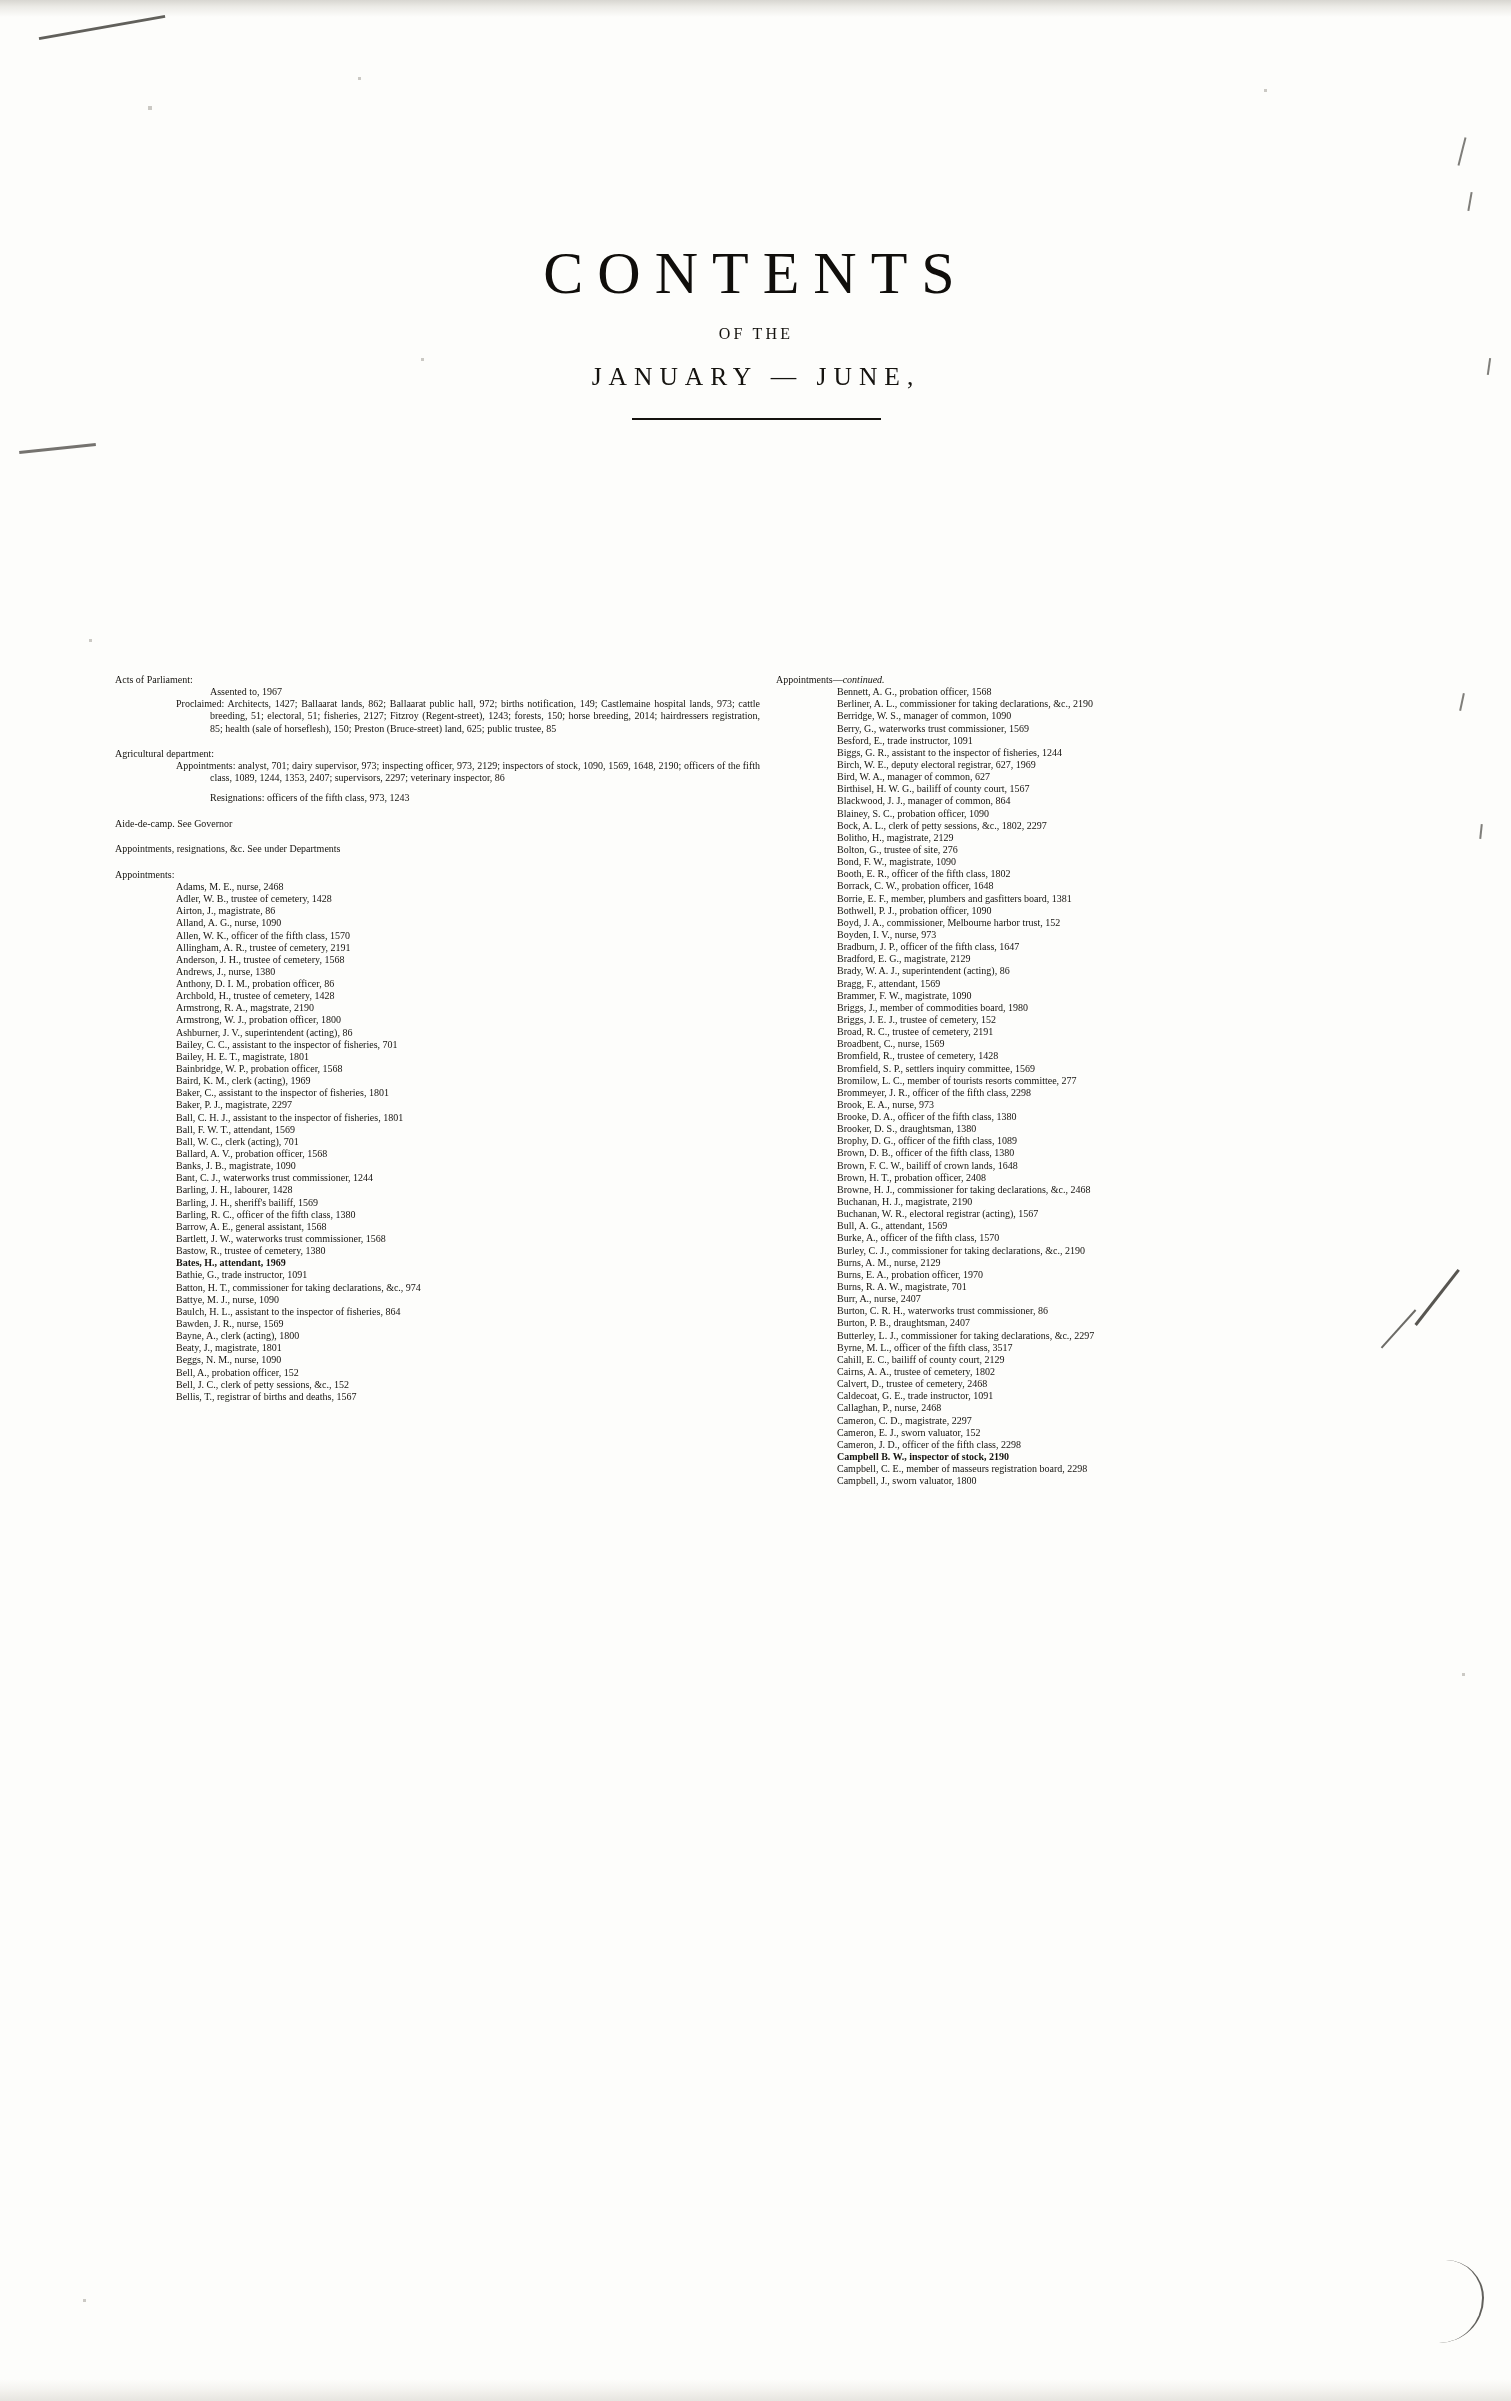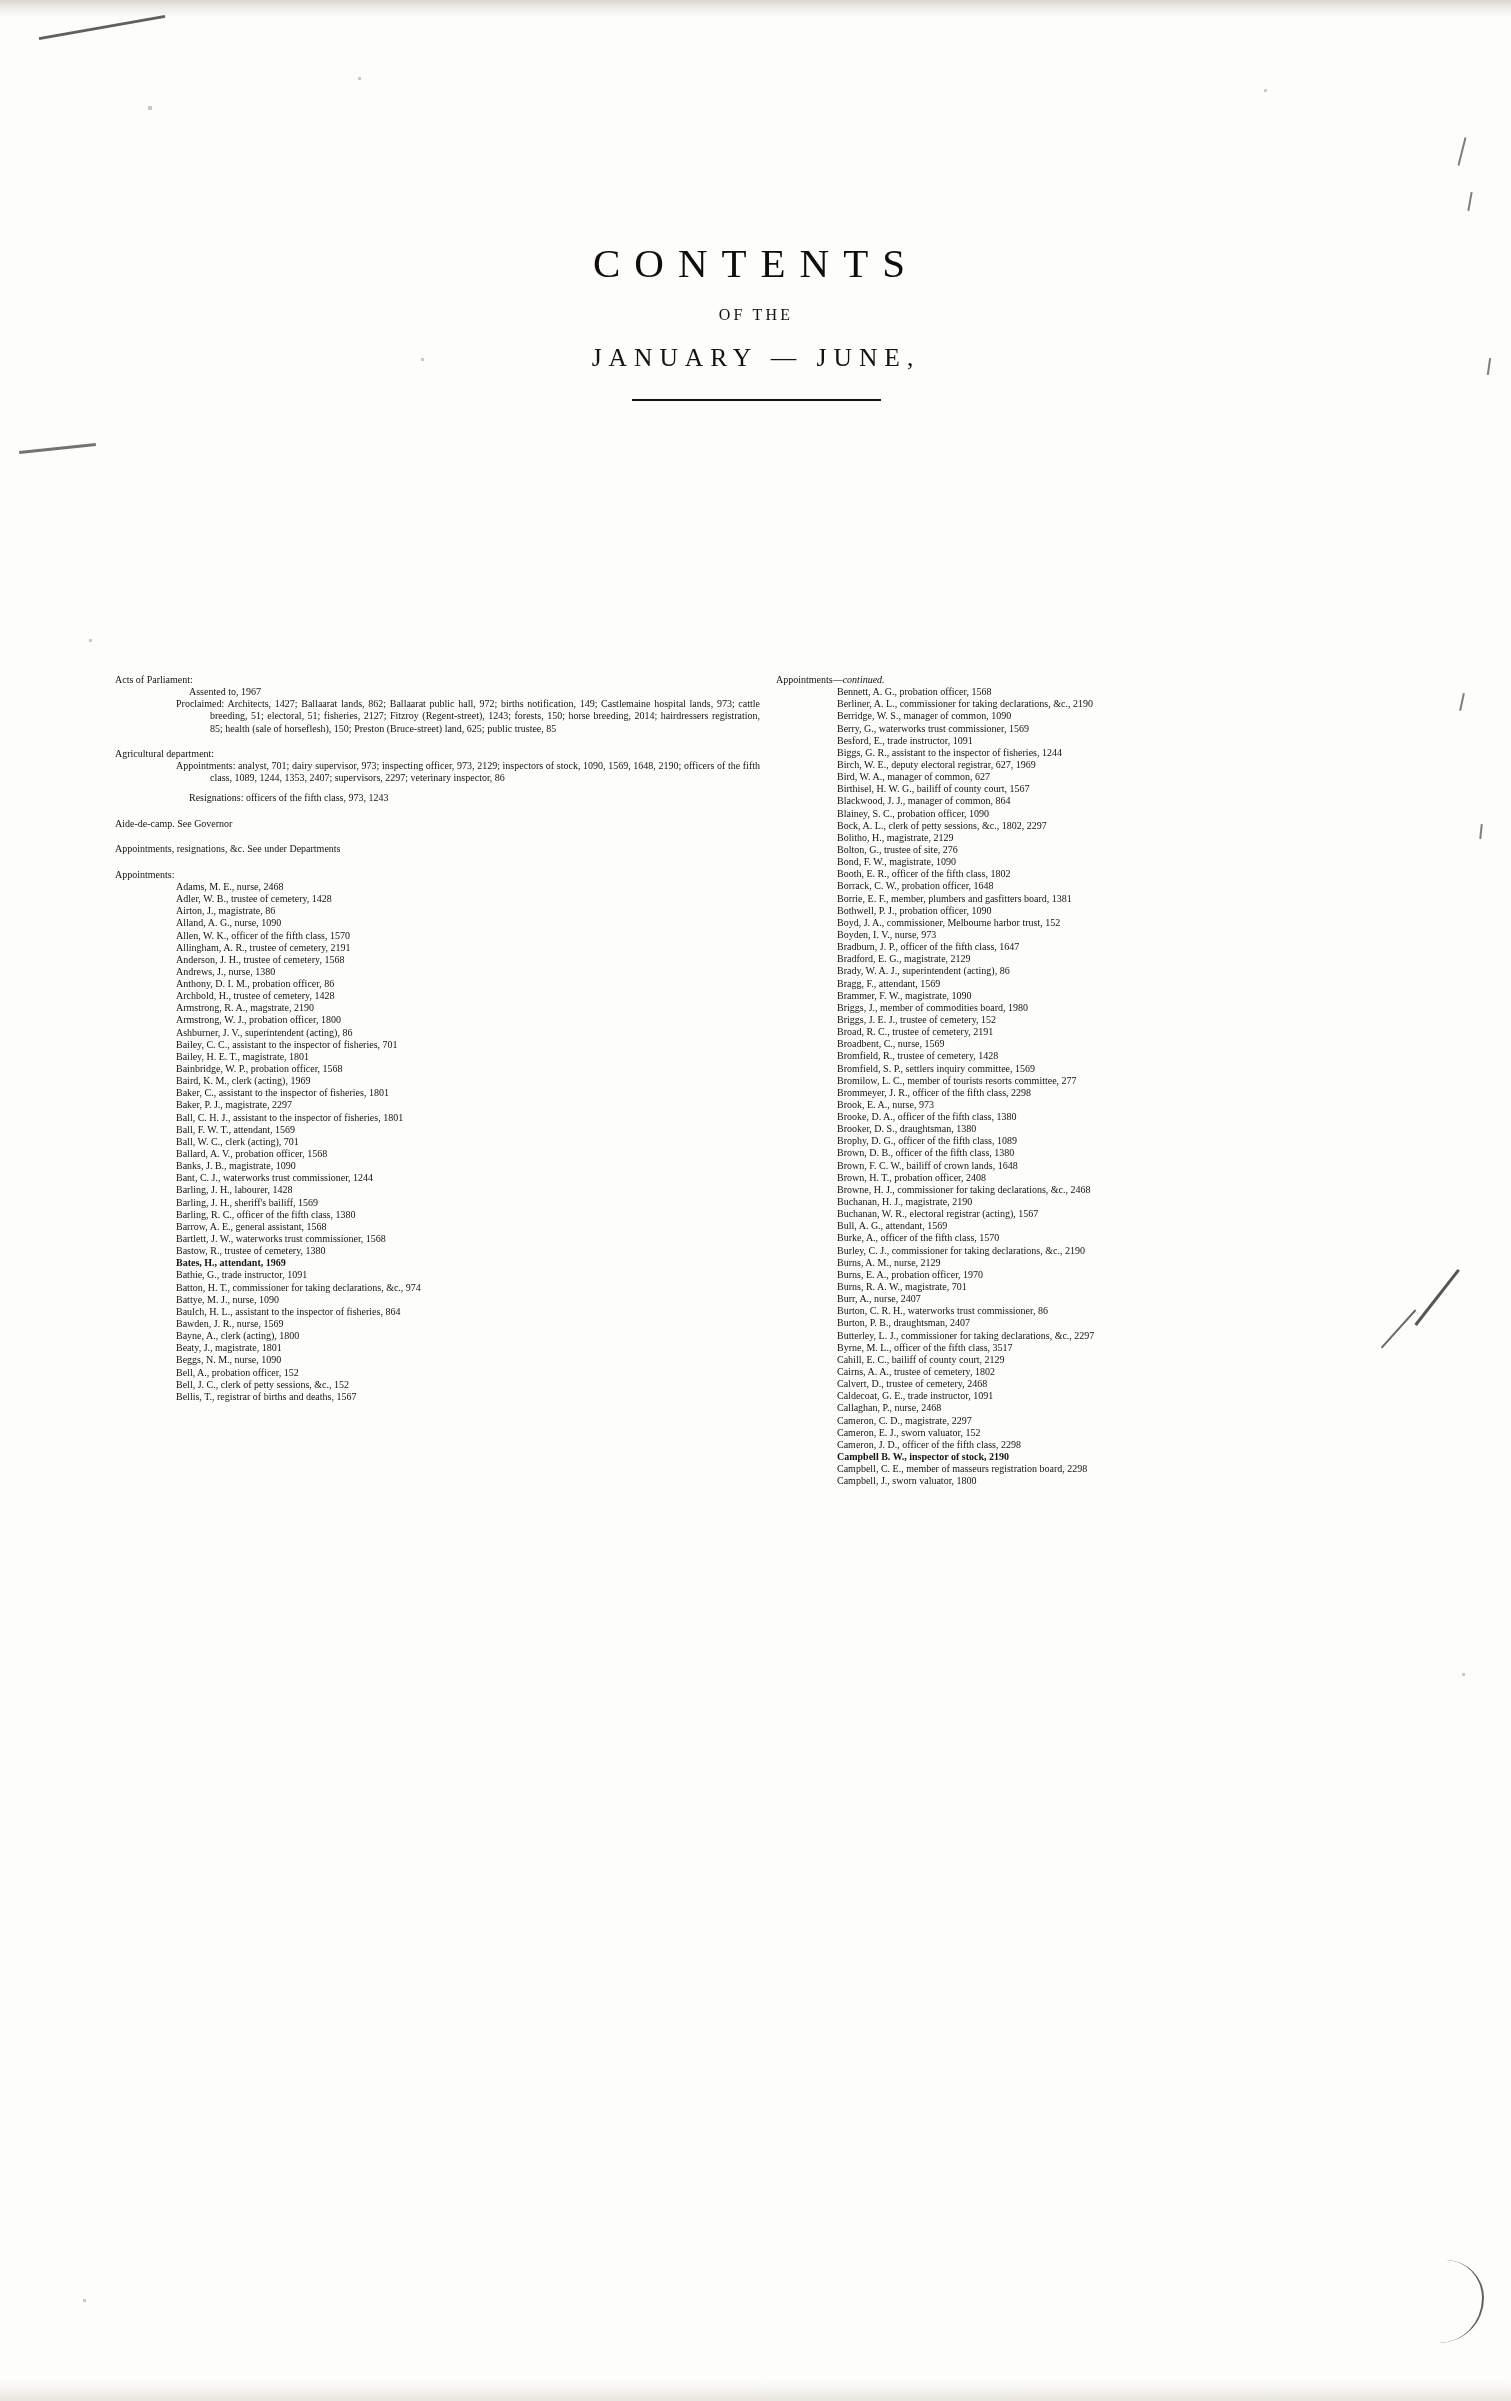--- a/index.html
+++ b/index.html
@@ -23,21 +23,21 @@
   .edge-bottom {
     position:absolute; bottom:0; left:0; width:1512px; height:22px;
     background:linear-gradient(0deg,#cfccc4 0%,#e8e6e0 45%,#fdfdfb 100%);
     opacity:.5;
   }
   .speck { position:absolute; background:#9a968d; opacity:.5; }
 
   
   .masthead { position:absolute; left:0; top:243px; width:1512px; text-align:center; }
   .contents-title {
-    font-size:41px; letter-spacing:14px; font-weight:400;
+    font-size:60px; letter-spacing:14px; font-weight:400;
     line-height:1.0; color:#100e0b;
   }
   .of-the {
     margin-top:22px; font-size:16px; letter-spacing:3.2px;
   }
   .gazette-title {
     margin-top:24px; font-size:40px; font-weight:700; letter-spacing:6.4px;
   }
   .gazette-title .gap { display:inline-block; width:22px; }
   .period {
@@ -57,21 +57,21 @@
   .col {
     position:absolute; top:0;
     font-size:10px;
     line-height:1.215;
   }
   .col-left { left:115px; width:645px; }
   .col-right { left:776px; width:677px; }
 
   .blk { margin-bottom:13.4px; }
   .head { margin-left:0; }
-  .lvl1 { margin-left:74px; text-indent:0; }
+  .lvl1 { margin-left:95px; text-indent:0; }
   .lvl1.hang { padding-left:34px; text-indent:-34px; }
   .lvl2 { margin-left:61px; padding-left:34px; text-indent:-34px; }
   .entry { margin-left:61px; padding-left:34px; text-indent:-34px; }
   .entry.bold { font-weight:700; }
   .just { text-align:justify; text-align-last:left; }
   .continued { font-style:italic; }
   .spacer-sm { height:7.7px; }
 
   
   .pen { position:absolute; background:#3c3a34; opacity:.65; }

